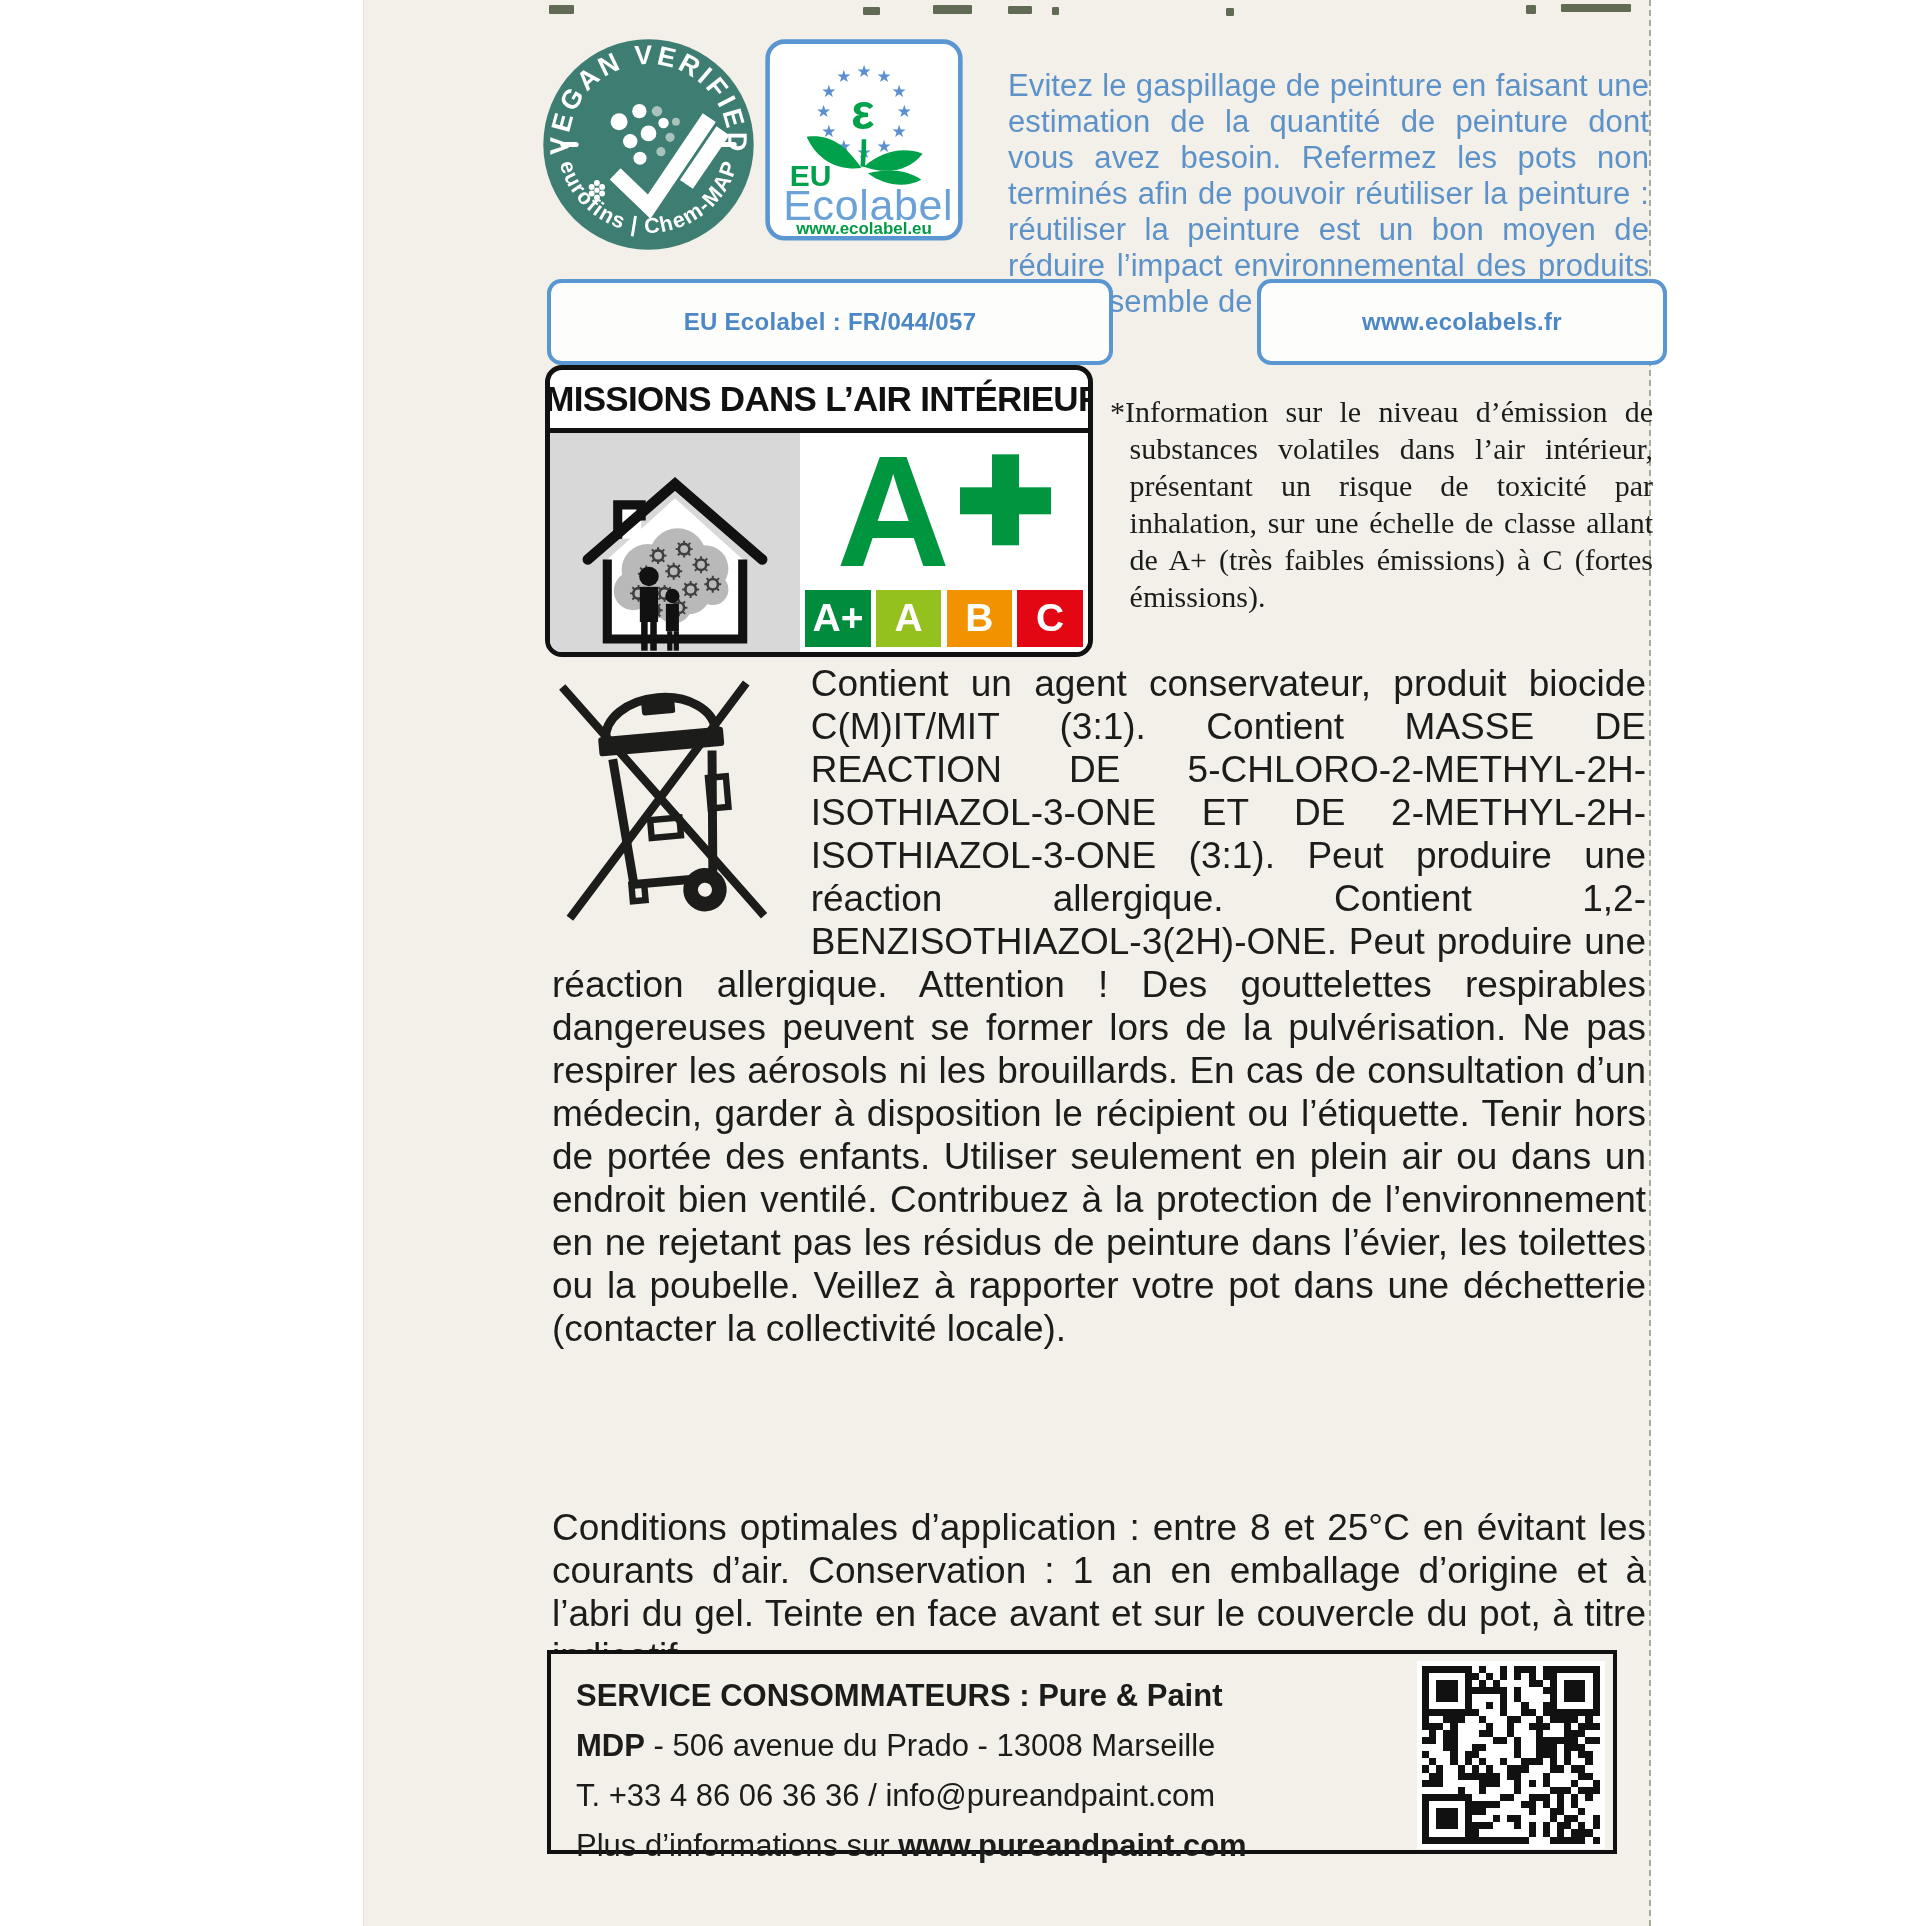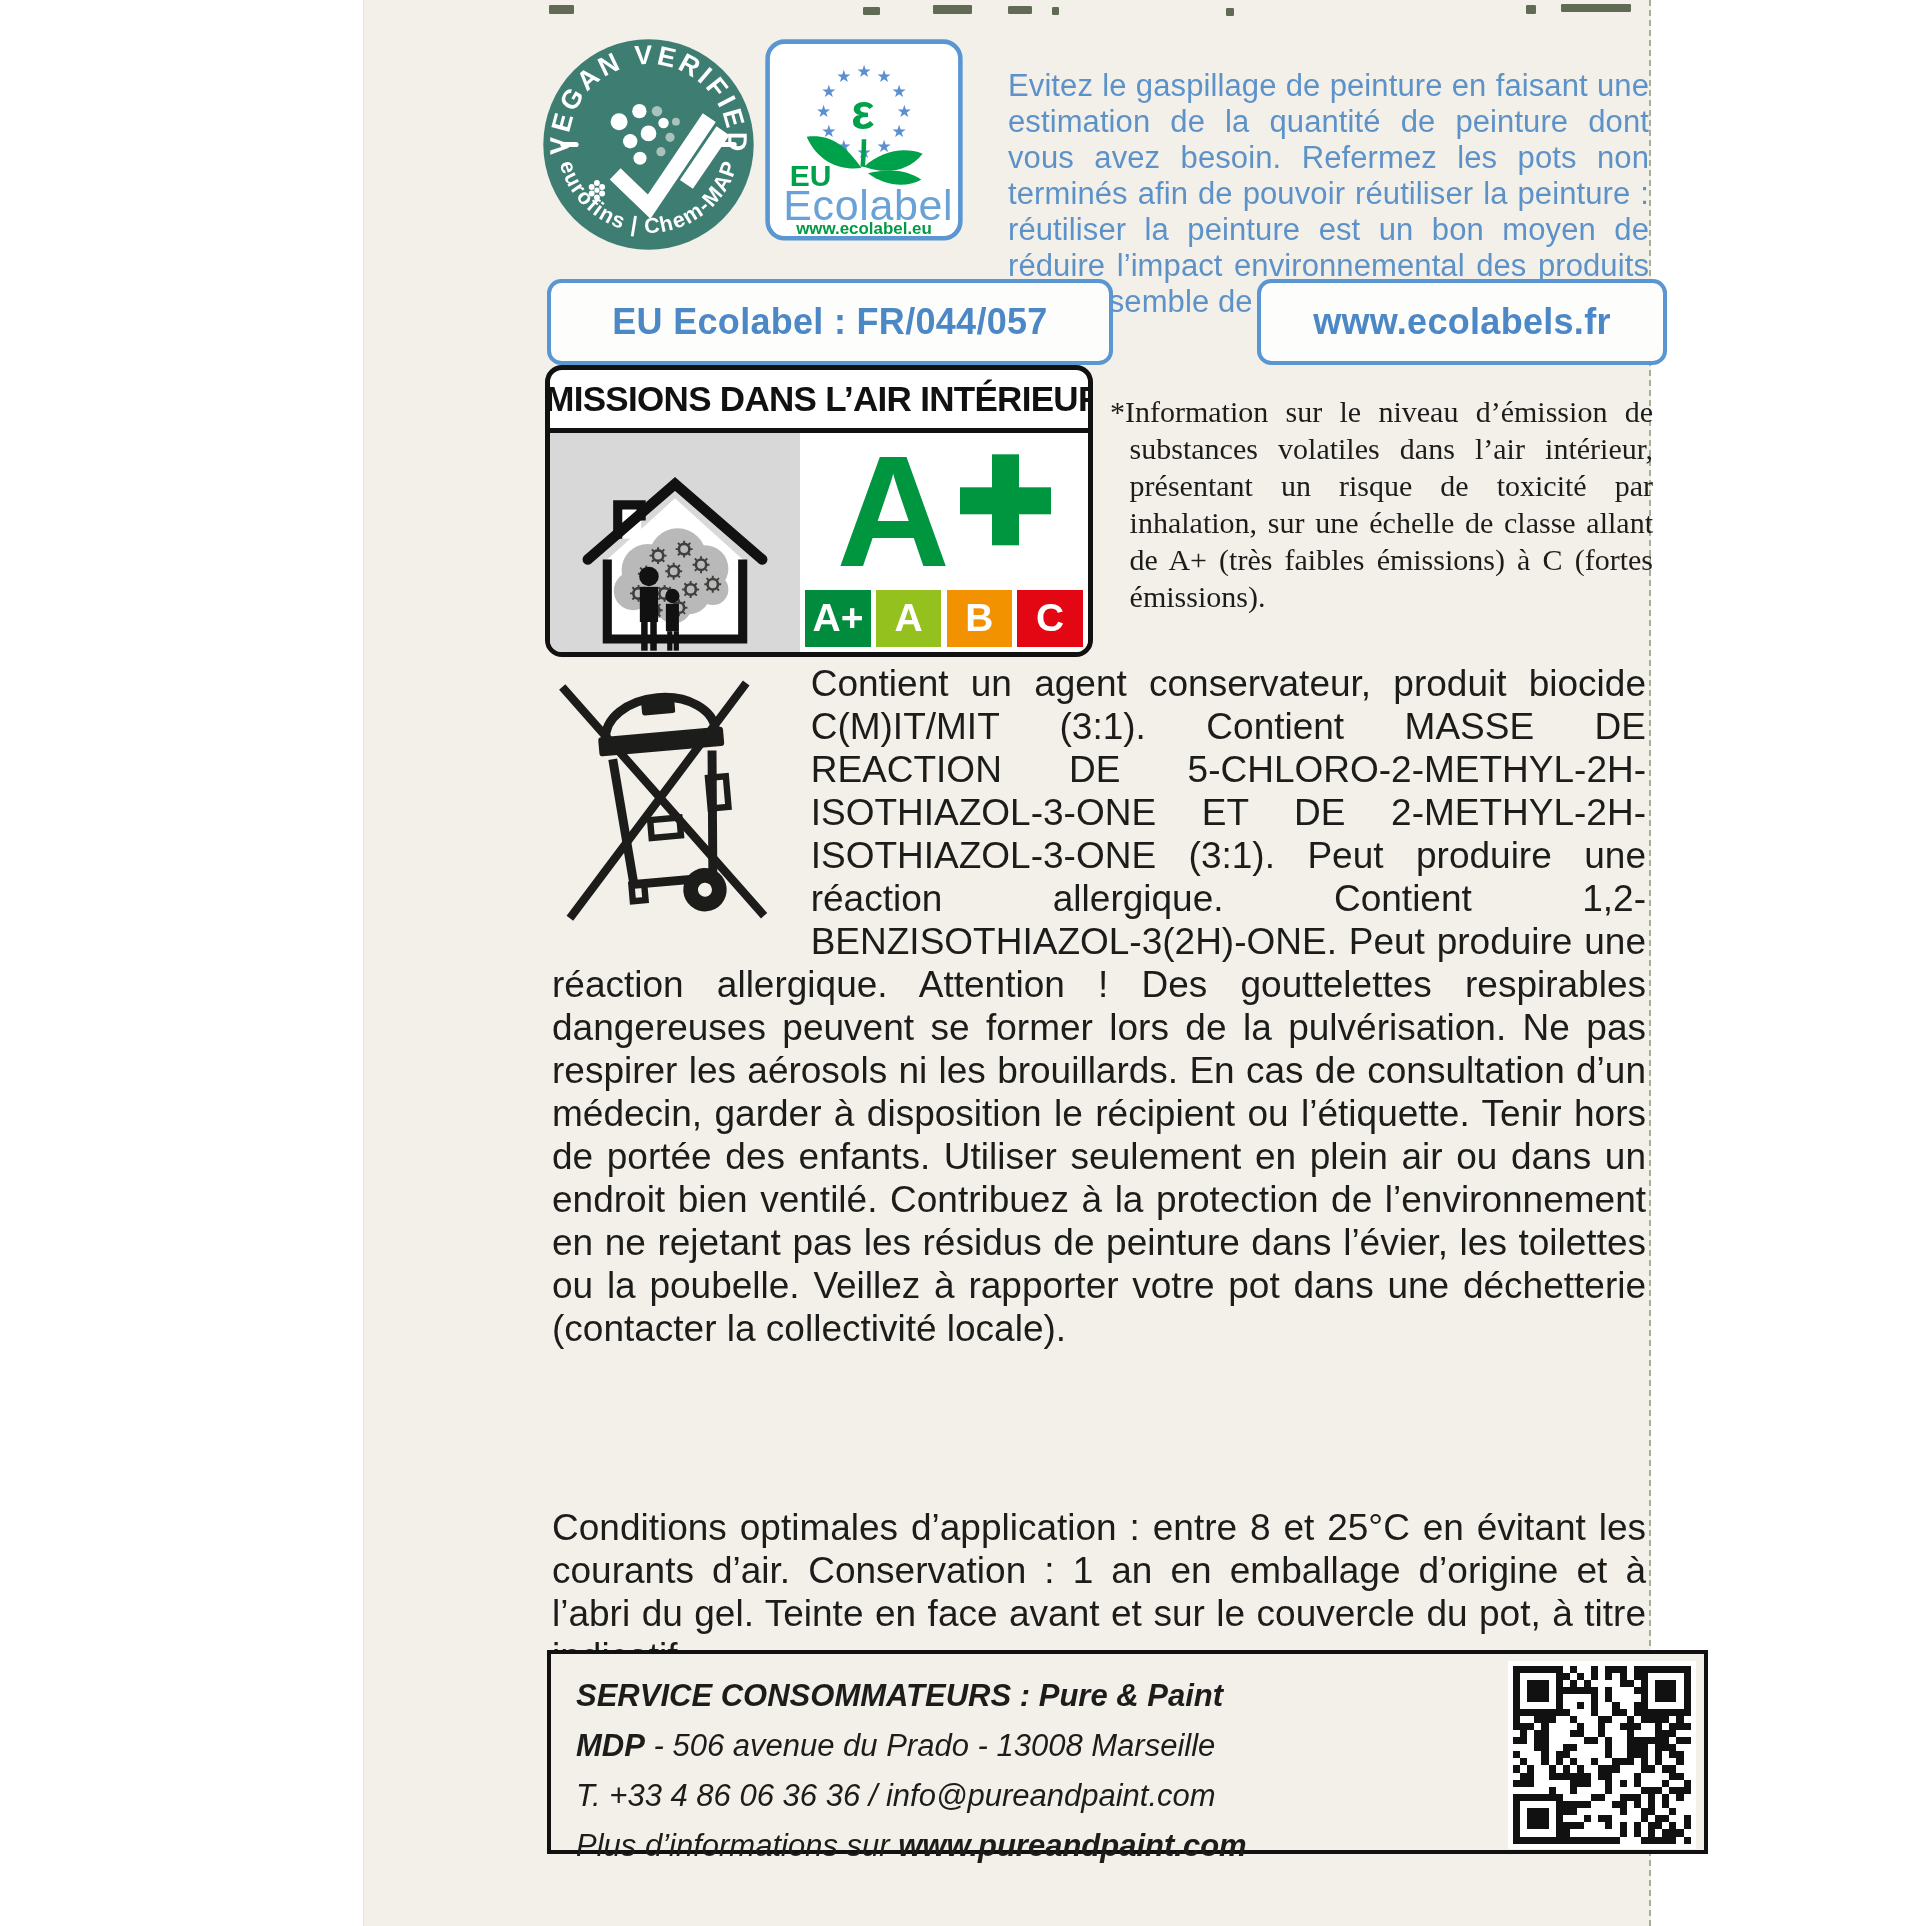--- a/index.html
+++ b/index.html
@@ -18,21 +18,21 @@
   .vegan{position:absolute;left:178px;top:38px;width:213px;height:213px;}
   .ecolab{position:absolute;left:401px;top:39px;width:198px;height:202px;}
   .intro{
     position:absolute;left:644px;top:37px;width:641px;
     font-size:31px;line-height:36px;color:#5d92c9;text-align:justify;letter-spacing:0.1px;
   }
   
   .bluebox{
     position:absolute;height:86px;background:#fdfdfb;border:4.6px solid #5a96d2;border-radius:14.3px;
     display:flex;align-items:center;justify-content:center;box-sizing:border-box;
-    font-size:36px;font-weight:700;color:#4c87c6;letter-spacing:0.3px;
+    font-size:24px;font-weight:700;color:#4c87c6;letter-spacing:0.3px;
   }
   .bb1{left:183px;top:279px;width:566px;}
   .bb2{left:857px;top:279px;width:410px;margin-left:36px;}
   
   .emis{
     position:absolute;left:181px;top:365px;width:548px;height:292px;box-sizing:border-box;
     border:5.2px solid #111;border-radius:17px;background:#fff;overflow:hidden;
     display:flex;flex-direction:column;
   }
   .emis-h{
@@ -61,22 +61,22 @@
   }
   
   .para{position:absolute;left:188px;width:1094px;font-size:37px;line-height:43px;text-align:justify;}
   .hazard{top:662px;}
   .binfloat{float:left;width:243px;height:261px;margin:2.6px 15.7px 5.2px 0;}
   .binfloat svg{width:230px;height:256px;display:block;}
   .voc{top:1372px;}
   .conds{top:1469px;}
   
   .service{
-    position:absolute;left:183px;top:1650px;width:1161px;height:204px;box-sizing:border-box;
-    border:4.6px solid #111;background:#f3f0e9;font-style:italic;
+    position:absolute;left:183px;top:1650px;width:1070px;height:204px;box-sizing:border-box;
+    border:4.6px solid #111;background:#f3f0e9;
   }
   .svc-text{position:absolute;left:25px;top:17px;width:835px;font-size:31px;line-height:50px;white-space:nowrap;}
   .svc-text b{font-weight:700;}
   .qr{position:absolute;right:7.8px;top:7.2px;width:188px;height:188px;background:#fff;padding:5.2px;box-sizing:border-box;}
   .qr svg{width:100%;height:100%;display:block;}
 </style>
 </head>
 <body>
 
 <div class="label">

